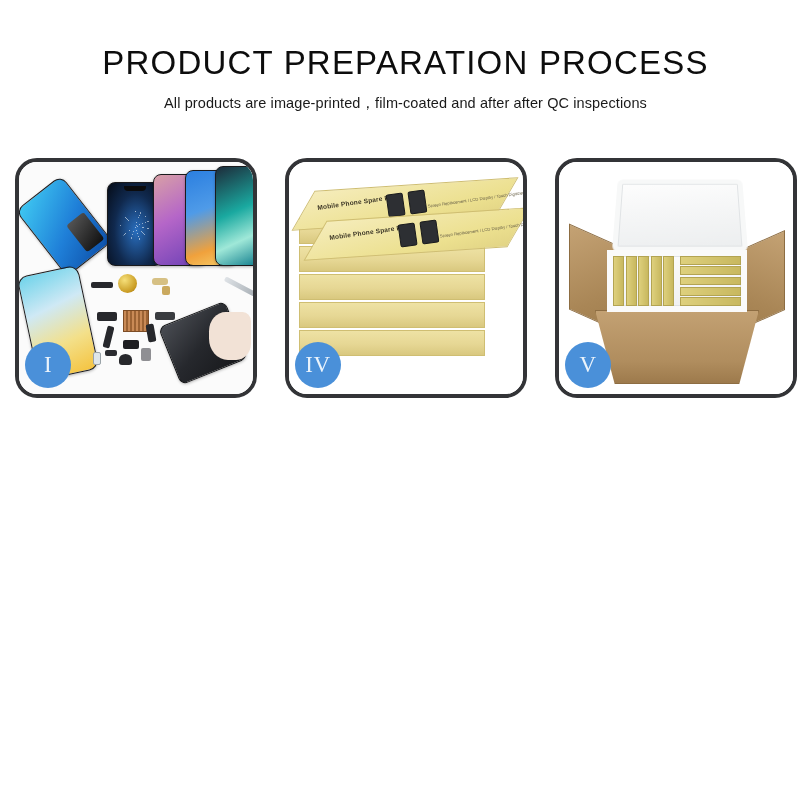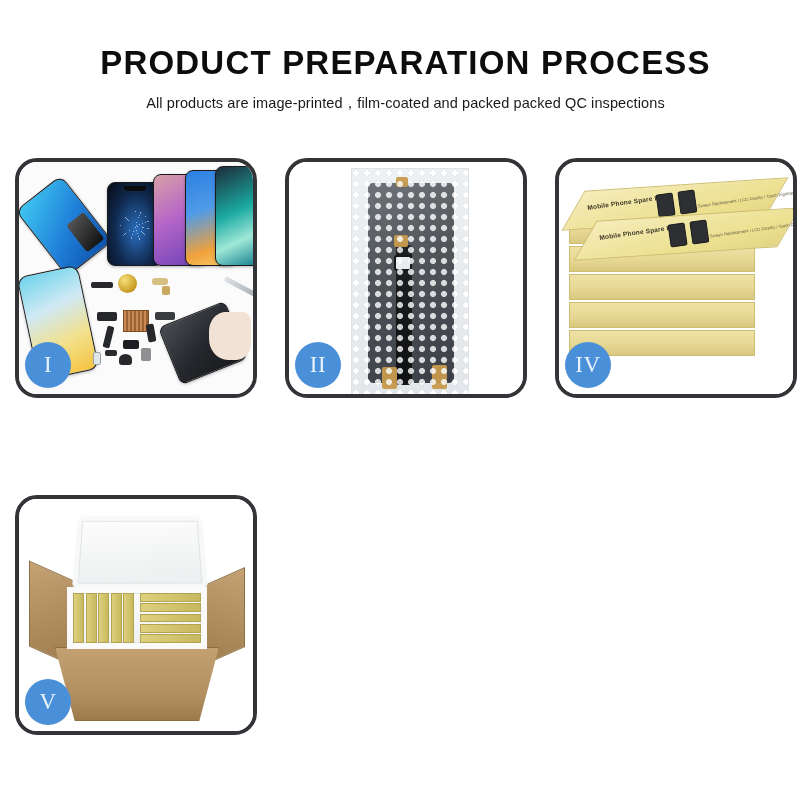--- a/index.html
+++ b/index.html
@@ -8,21 +8,21 @@
     background: #ffffff;
     font-family: "Liberation Sans", sans-serif;
     overflow: hidden;
   }
   .page { position: relative; width: 811px; height: 811px; background: #fff; }
 
   
   .header { text-align: center; padding-top: 44px; }
   .title {
     font-size: 33px; letter-spacing: 1.2px; color: #0d0d0d;
-    font-weight: 700; white-space: nowrap;
+    font-weight: 400; white-space: nowrap;
   }
   .subtitle {
     margin-top: 12px; font-size: 14.5px; color: #1a1a1a;
     letter-spacing: .1px; white-space: nowrap;
   }
 
   
   .grid {
     position: absolute; left: 15px; top: 158px;
     width: 782px; height: 578px;
@@ -341,21 +341,21 @@
   .tape1 { left: 54px; top: 96px; width: 20px; height: 16px; transform: skewY(26deg); }
   .tape2 { left: 56px; top: 178px; width: 18px; height: 16px; transform: skewY(26deg); }
 </style>
 </head>
 <body>
 
 <div class="page">
 
   <div class="header">
     <div class="title">PRODUCT PREPARATION PROCESS</div>
-    <div class="subtitle">All products are image-printed，film-coated and packed packed QC inspections</div>
+    <div class="subtitle">All products are image-printed，film-coated and after after QC inspections</div>
   </div>
 
   <div class="grid">
 
     <div class="panel">
       <div class="panel-inner p1">
         <div class="scr s-blue"></div>
         <div class="scr s-black"></div>
         <div class="scr s-purple"></div>
         <div class="scr s-teal1"></div>
@@ -375,35 +375,20 @@
         <div class="flexpart fp9"></div>
         <div class="flexpart fp10"></div>
         <div class="flexpart fp11"></div>
         <div class="flexpart fp12"></div>
         <div class="tweez"></div>
         <div class="hand"></div>
       </div>
       <div class="badge">I</div>
     </div>
 
-    <div class="panel">
-      <div class="panel-inner p2">
-        <div class="bubble-bag">
-          <div class="inner-screen"></div>
-          <div class="flexstrip"></div>
-          <div class="conn-blk"></div>
-          <div class="gold-tab gt1"></div>
-          <div class="gold-tab gt2"></div>
-          <div class="gold-tab gt3"></div>
-          <div class="gold-tab gt4"></div>
-          <div class="bubble-overlay"></div>
-        </div>
-      </div>
-      <div class="badge">II</div>
-    </div>
 
 
     <div class="panel">
       <div class="panel-inner p4">
         <div class="stackwrap">
           <div class="sbox b0"></div>
           <div class="sbox b1"></div>
           <div class="sbox b2"></div>
           <div class="sbox b3"></div>
           <div class="sbox b4"></div>

